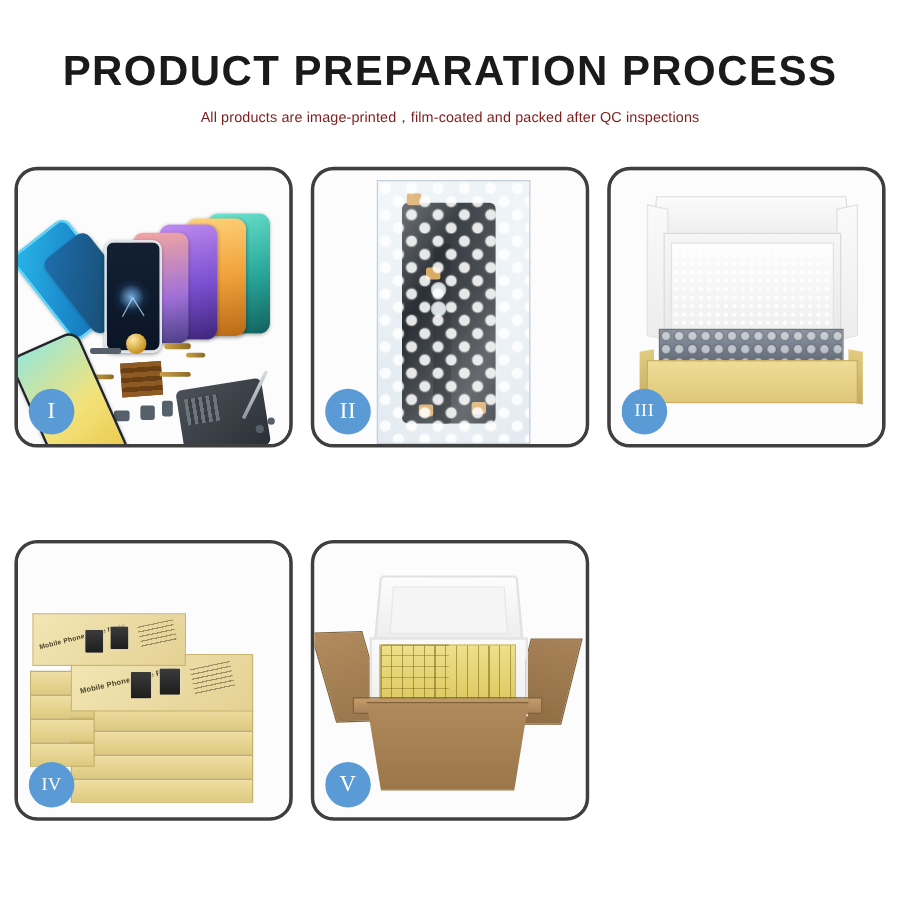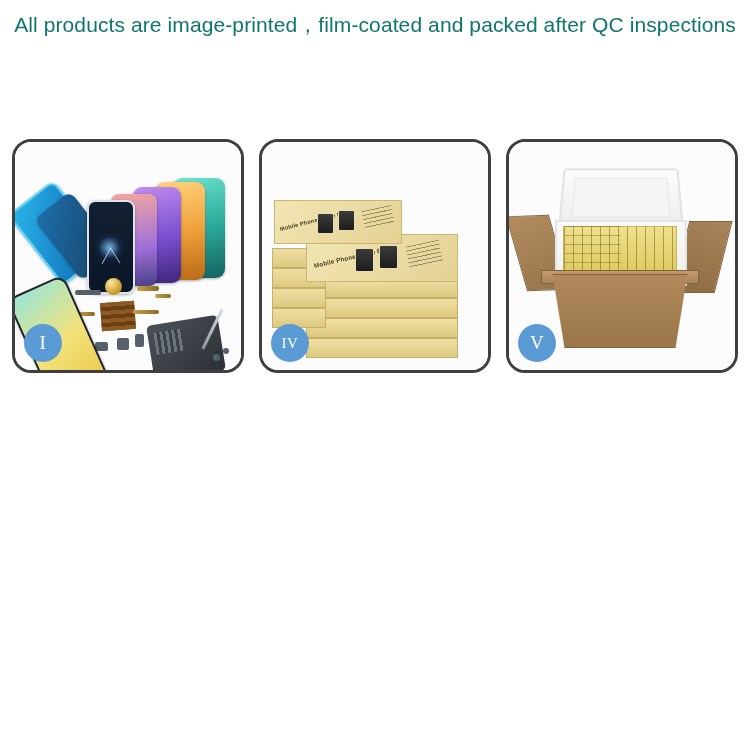--- a/index.html
+++ b/index.html
@@ -33,22 +33,22 @@
     font-size: 35px;
     letter-spacing: 1.2px;
     font-weight: bold;
     color: #1a1a1a;
     font-family: "Liberation Sans", sans-serif;
     line-height: 1.05;
   }
   .sub-title {
     margin: 0;
     padding-top: 11px;
-    font-size: 21px;
-    color: #0f766e;
+    font-size: 12px;
+    color: #7f1d1d;
     font-family: "Liberation Sans", sans-serif;
     letter-spacing: 0.1px;
   }
 
   
   .grid {
     position: absolute;
     left: 12px;
     top: 139px;
     width: 726px;
@@ -462,20 +462,21 @@
     background: #8d6f48;
     opacity: .75;
   }
 </style>
 </head>
 <body>
 
 <div id="page">
 
   <div class="header">
+    <h1 class="main-title">PRODUCT PREPARATION PROCESS</h1>
     <p class="sub-title">All products are image-printed，film-coated and packed after QC inspections</p>
   </div>
 
   <div class="grid">
 
     <div class="panel">
       <div class="panel-stage">
         <div class="ph p1-adh"></div>
         <div class="ph p1-adh2"></div>
         <div class="ph p1-f1"></div>
@@ -497,21 +498,52 @@
         <div class="p1-flex" style="left:140px; top:152px; width:16px; height:4px;"></div>
         <div class="p1-flex" style="left:118px; top:168px; width:26px; height:4px;"></div>
         <div class="p1-flex" style="left:62px; top:170px; width:18px; height:4px;"></div>
         <div class="p1-tweezer"></div>
         <div class="p1-sm" style="left:198px; top:212px; width:7px; height:7px; border-radius:50%;"></div>
         <div class="p1-sm" style="left:208px; top:206px; width:6px; height:6px; border-radius:50%;"></div>
       </div>
       <div class="badge">I</div>
     </div>
 
-
+    <div class="panel">
+      <div class="panel-stage">
+        <div class="p2-wrap">
+          <div class="p2-part"></div>
+          <div class="p2-strip"></div>
+          <div class="p2-tape" style="left:24px; top:10px;"></div>
+          <div class="p2-tape" style="left:40px; top:72px;"></div>
+          <div class="p2-tape" style="left:34px; top:186px;"></div>
+          <div class="p2-tape" style="left:78px; top:184px;"></div>
+          <div class="p2-dot" style="left:44px; top:84px;"></div>
+          <div class="p2-dot" style="left:44px; top:100px;"></div>
+          <div class="p2-bubbles"></div>
+          <div class="p2-sheen"></div>
+        </div>
+      </div>
+      <div class="badge">II</div>
+    </div>
+
+    <div class="panel">
+      <div class="panel-stage">
+        <div class="p3-lidback"></div>
+        <div class="p3-lidleft"></div>
+        <div class="p3-lidright"></div>
+        <div class="p3-inner"></div>
+        <div class="p3-foam"></div>
+        <div class="p3-bubble"></div>
+        <div class="p3-leftflap"></div>
+        <div class="p3-rightflap"></div>
+        <div class="p3-front"></div>
+      </div>
+      <div class="badge small">III</div>
+    </div>
 
     <div class="panel">
       <div class="panel-stage p4">
 
         <div class="p4-box" style="left:44px; top:196px;"></div>
         <div class="p4-box" style="left:44px; top:176px;"></div>
         <div class="p4-box" style="left:44px; top:156px;"></div>
         <div class="p4-box" style="left:44px; top:136px;"></div>
 
         <div class="p4-box" style="left:10px; top:166px; width:52px;"></div>

